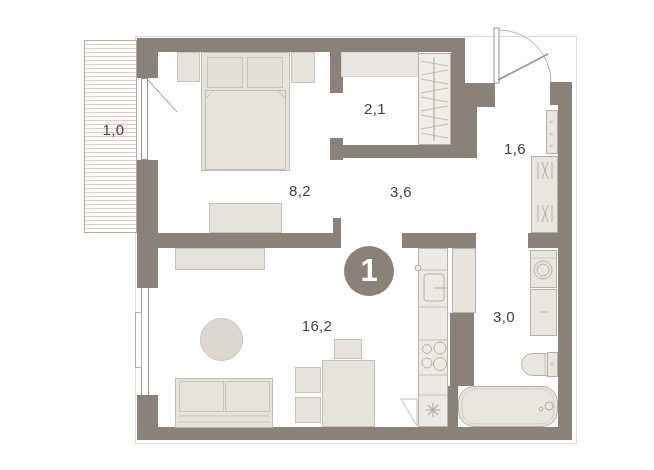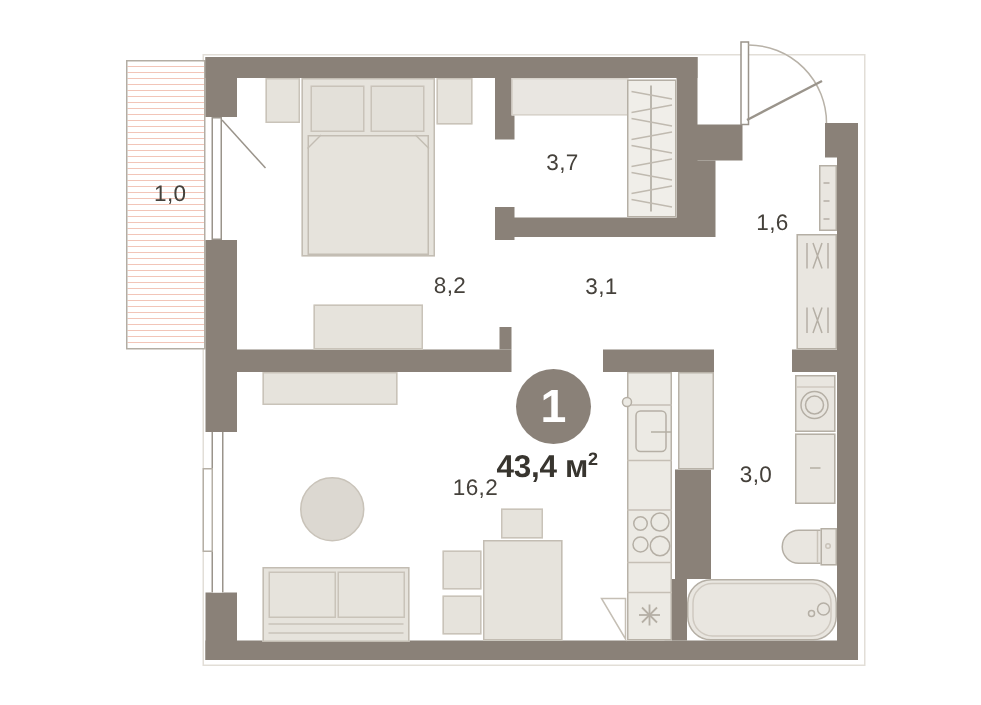--- a/index.html
+++ b/index.html
@@ -155,22 +155,21 @@
 
     <g stroke="#cfc9c0" fill="none" stroke-width="1">
       <rect x="462" y="389" width="92" height="35" rx="13"></rect>
       <circle cx="549" cy="406" r="4" stroke="#b5afa5"></circle>
         <circle cx="541" cy="409" r="2" stroke="#b5afa5"></circle>
     </g>
   </svg>
 
   <div class="lbl" style="left:87px;top:122px;width:53px;">1,0</div>
   <div class="lbl" style="left:275px;top:183px;width:50px;">8,2</div>
-  <div class="lbl" style="left:350px;top:101px;width:50px;">3,7</div>
-  <div class="lbl" style="left:376px;top:184px;width:50px;">3,1</div>
+  <div class="lbl" style="left:350px;top:101px;width:50px;">2,1</div>
+  <div class="lbl" style="left:376px;top:184px;width:50px;">3,6</div>
   <div class="lbl" style="left:490px;top:141px;width:50px;">1,6</div>
   <div class="lbl" style="left:289px;top:318px;width:56px;">16,2</div>
   <div class="lbl" style="left:478px;top:309px;width:52px;">3,0</div>
 
   <div id="badge">1</div>
-  <div id="area"><span>43,4</span>&nbsp;<span>м</span><sup>2</sup></div>
 
 </div>
 
 </body></html>

